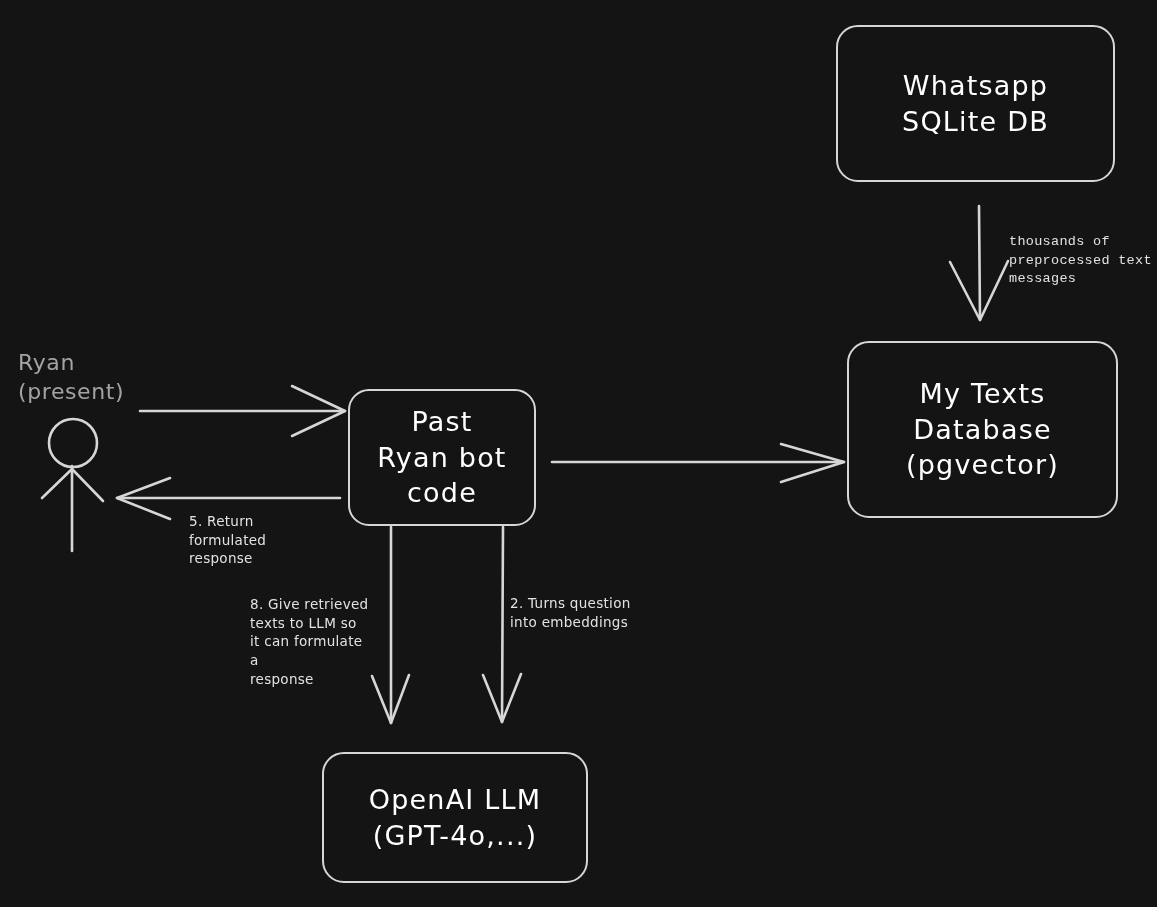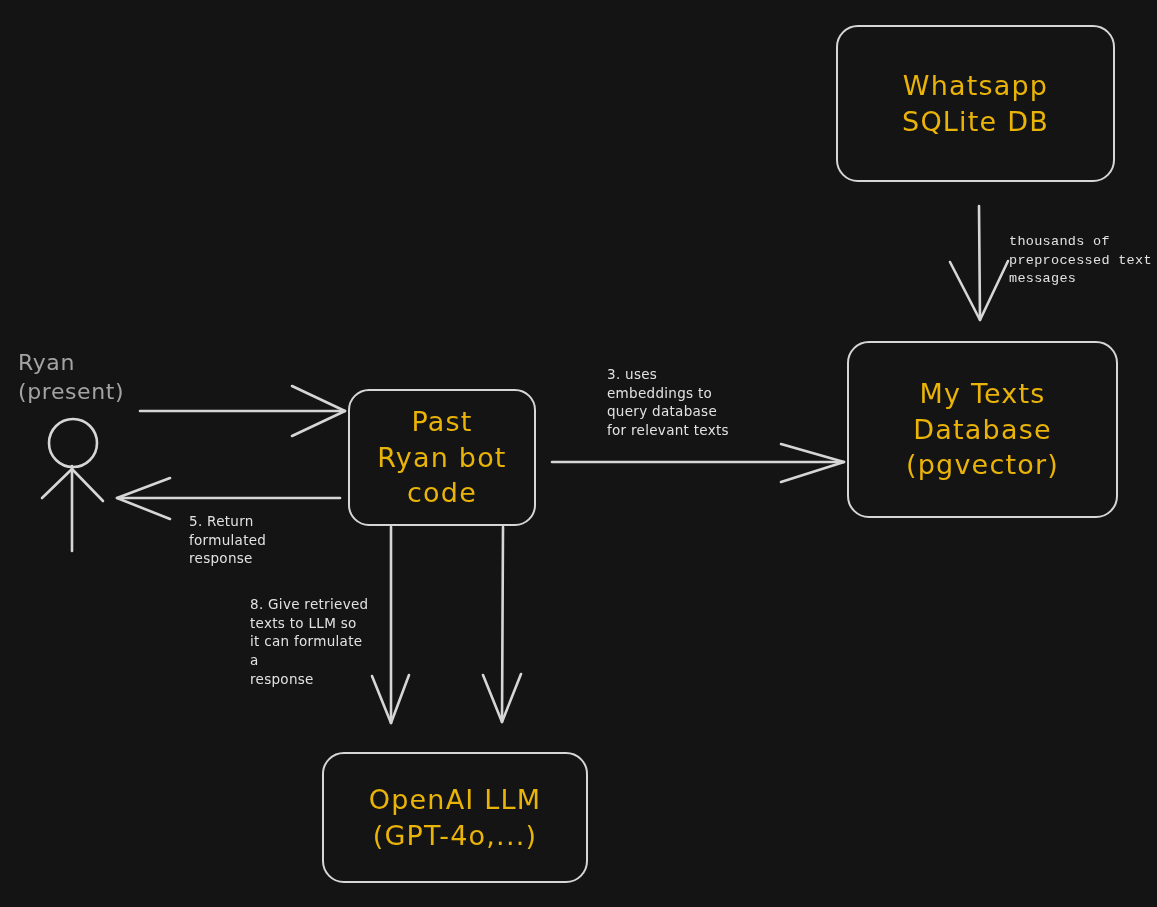--- a/index.html
+++ b/index.html
@@ -32,21 +32,21 @@
     box-sizing: border-box;
     border: 2px solid #d6d6d6;
     border-radius: 22px;
     background: transparent;
     display: flex;
     align-items: center;
     justify-content: center;
     text-align: center;
   }
   .node-label {
-    color: #eab308;
+    color: #ffffff;
     font-family: "DejaVu Sans", sans-serif;
     font-size: 27px;
     line-height: 1.32;
     letter-spacing: 1.2px;
     white-space: pre-line;
     font-weight: 400;
   }
   .edge-label {
     position: absolute;
     color: #e2e2e2;
@@ -137,25 +137,23 @@
   </div>
 
   <div class="actor-label" style="left:18px; top:348px;">Ryan
 (present)</div>
 
   <div class="edge-label" style="left:1009px; top:233px; width:145px;font-family:Liberation Mono, monospace;">thousands of
 preprocessed text
 messages</div>
 
 
+  <div class="edge-label" style="left:510px; top:594px; width:140px;">2. Turns question
+into embeddings</div>
 
-  <div class="edge-label" style="left:607px; top:365px; width:150px;">3. uses
-embeddings to
-query database
-for relevant texts</div>
 
   <div class="edge-label" style="left:250px; top:595px; width:125px;">8. Give retrieved
 texts to LLM so
 it can formulate a
 response</div>
 
   <div class="edge-label" style="left:189px; top:512px; width:130px;">5. Return
 formulated
 response</div>
 

